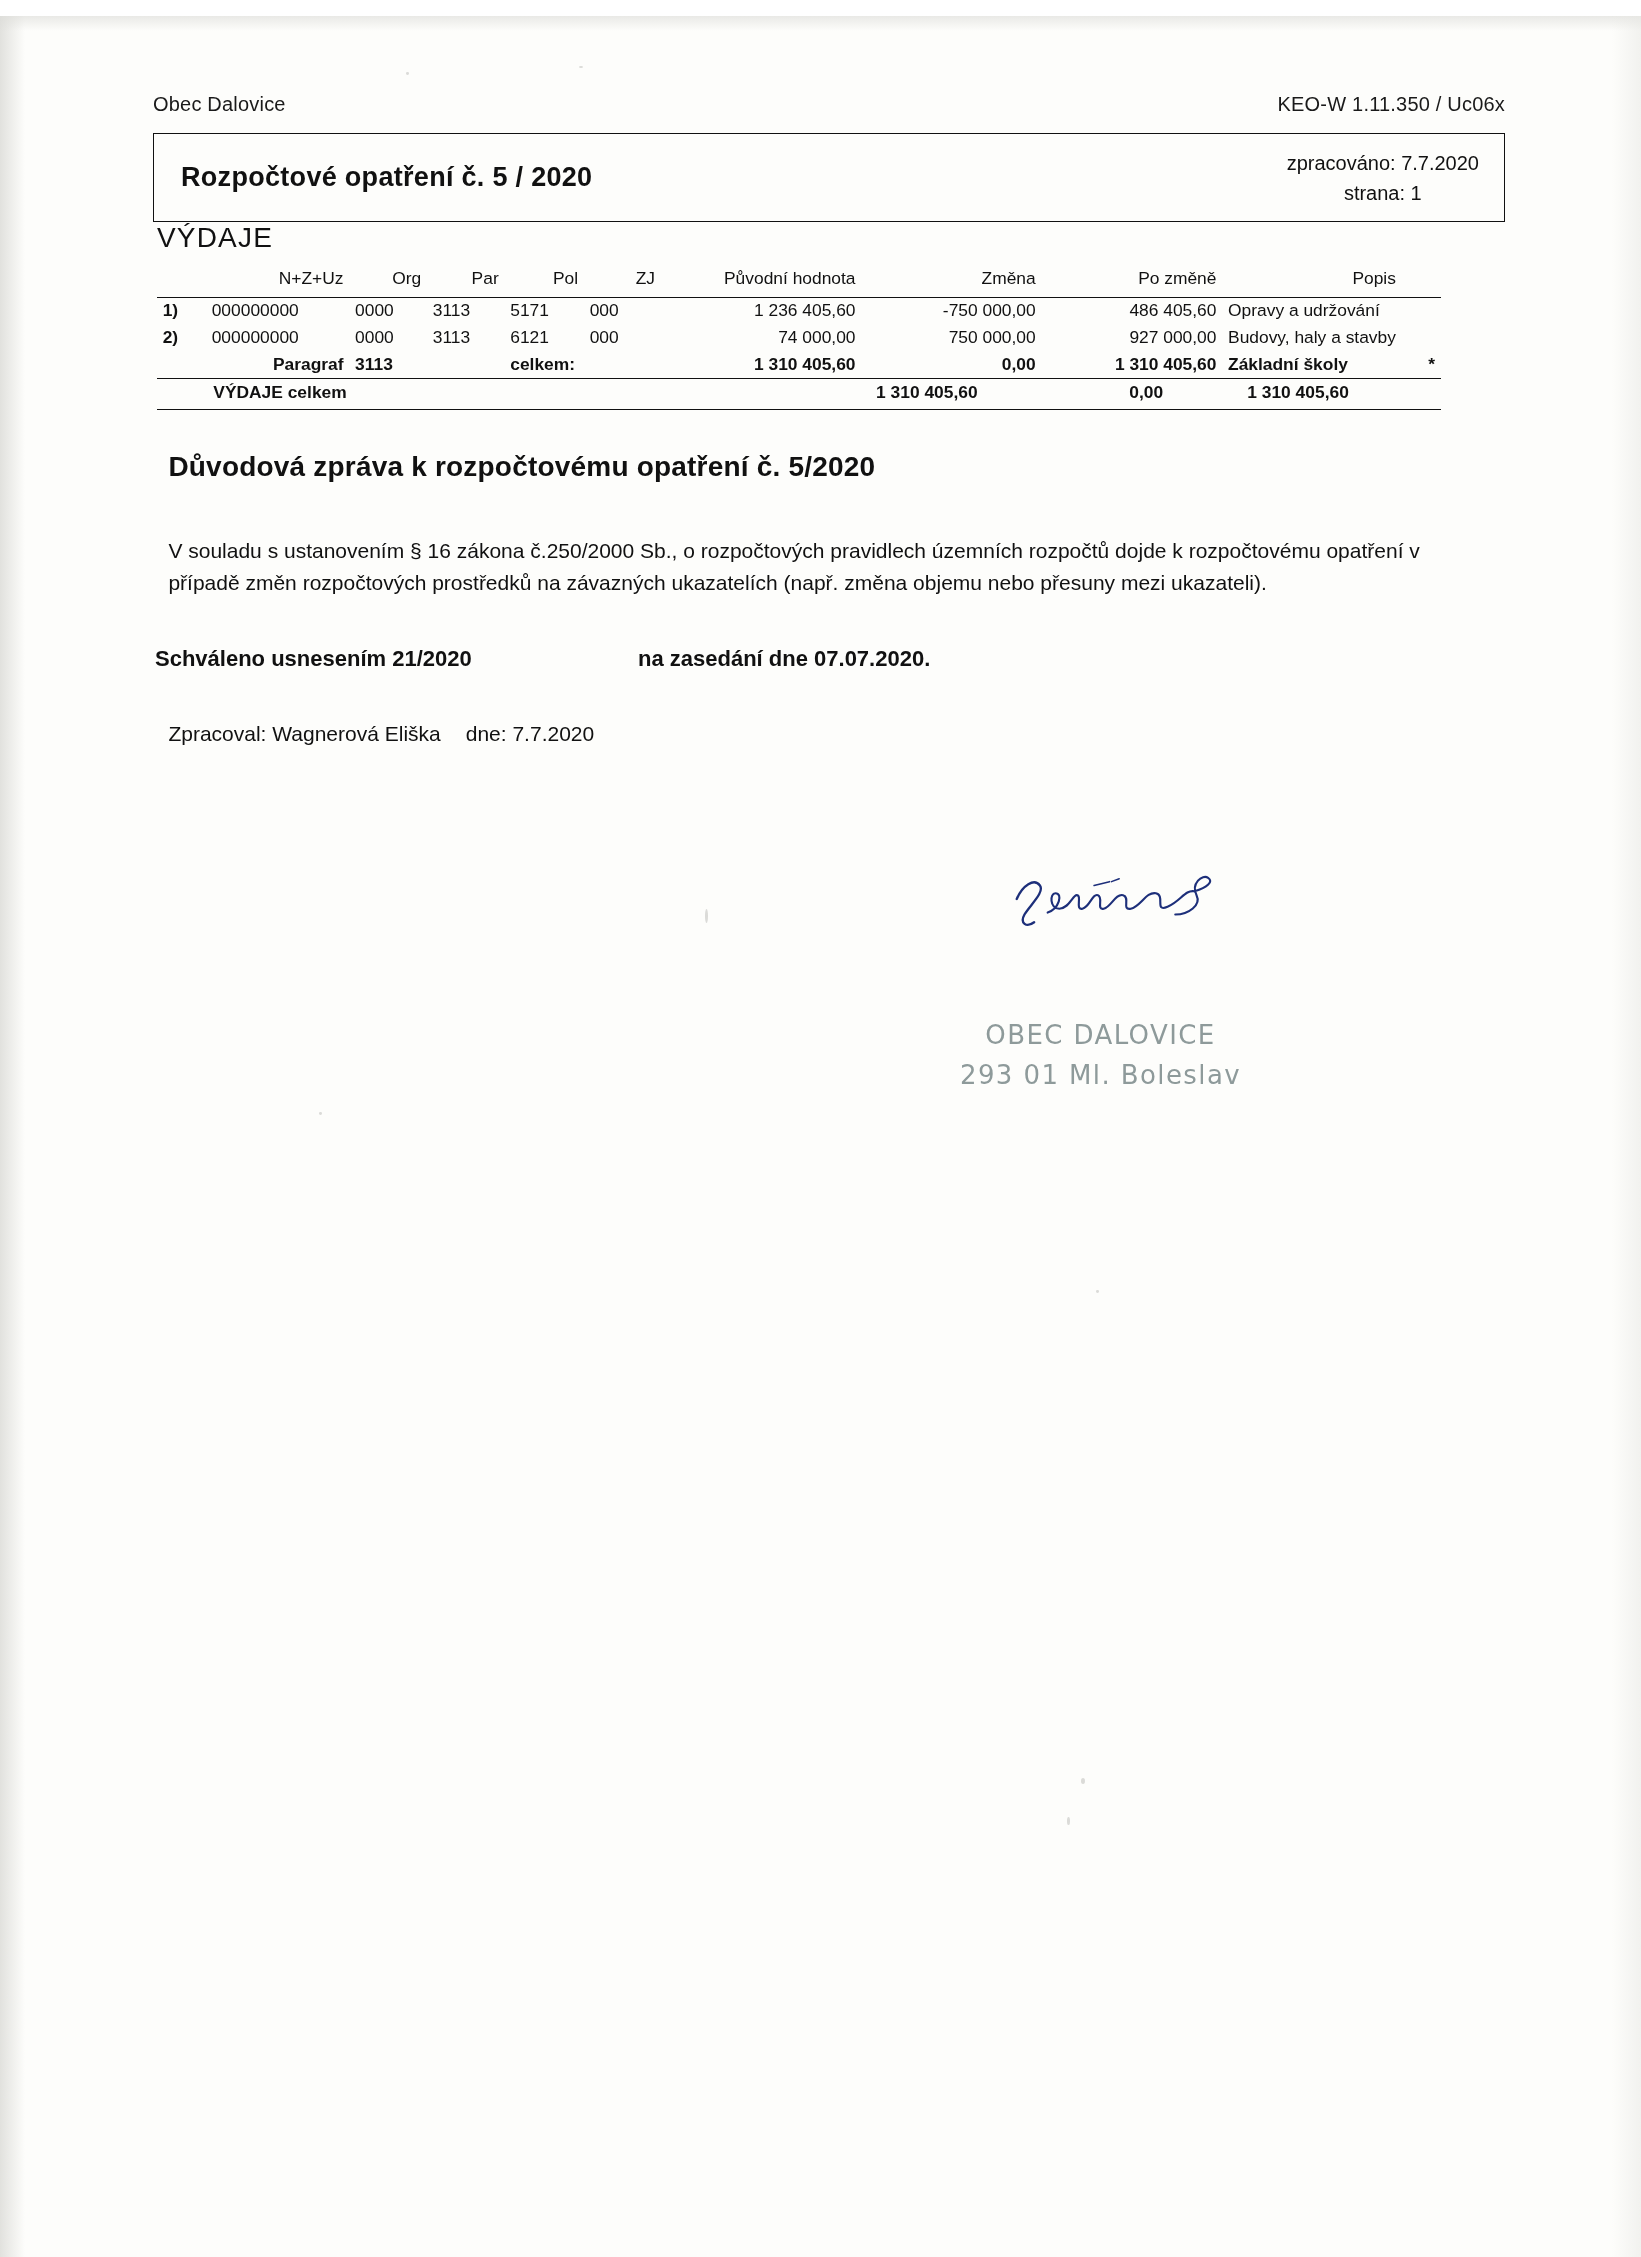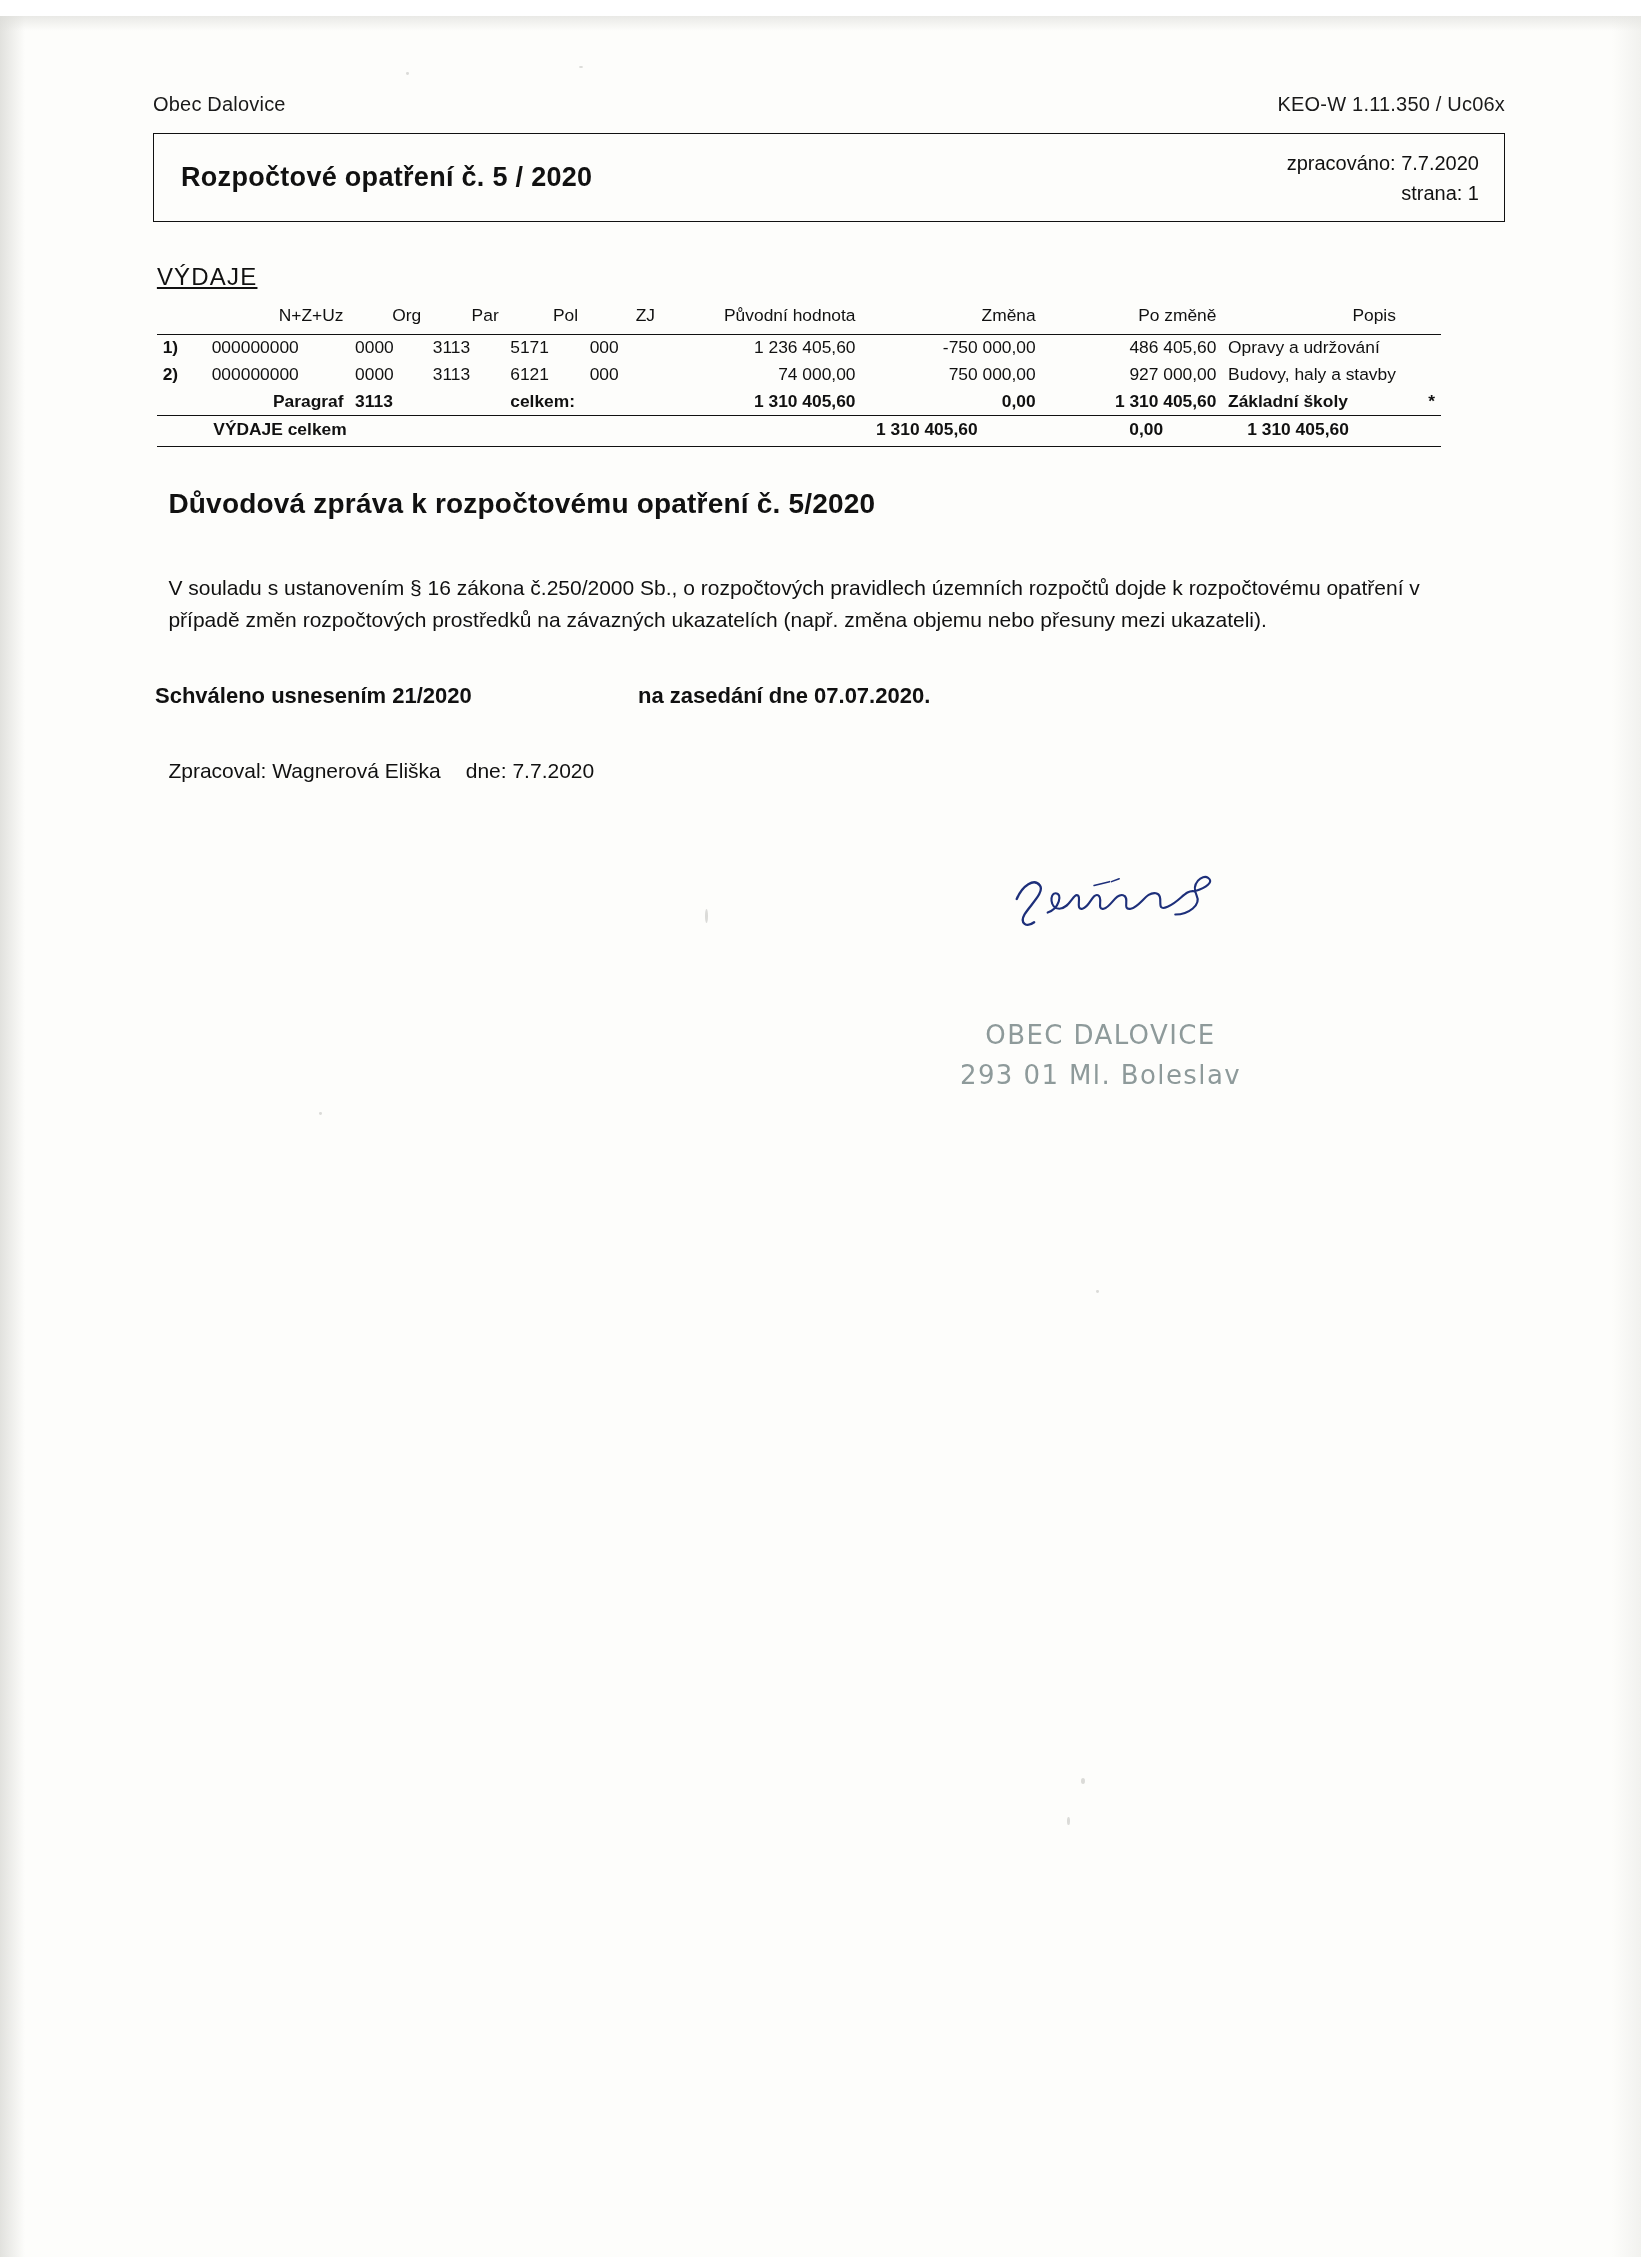--- a/index.html
+++ b/index.html
@@ -69,32 +69,30 @@
     justify-content: space-between;
     padding: 0 25px 0 27px;
     box-sizing: border-box;
   }
   .titlebox .title {
     font-size: 27px;
     font-weight: bold;
     letter-spacing: 0.3px;
   }
   .titlebox .meta {
-    text-align: right;
+    text-align: center;
     font-size: 20px;
     line-height: 1.5;
   }
 
   
   .section-title {
-    margin-top: 41px;
     margin-left: 3.9px;
-    font-size: 24px;
+    font-size: 28px;
     letter-spacing: 1.2px;
-    text-decoration: underline;
   }
 
   
   table.budget {
     margin-top: 11.6px;
     margin-left: 3.9px;
     border-collapse: collapse;
     width: 1284px;
     font-size: 17.4px;
   }

